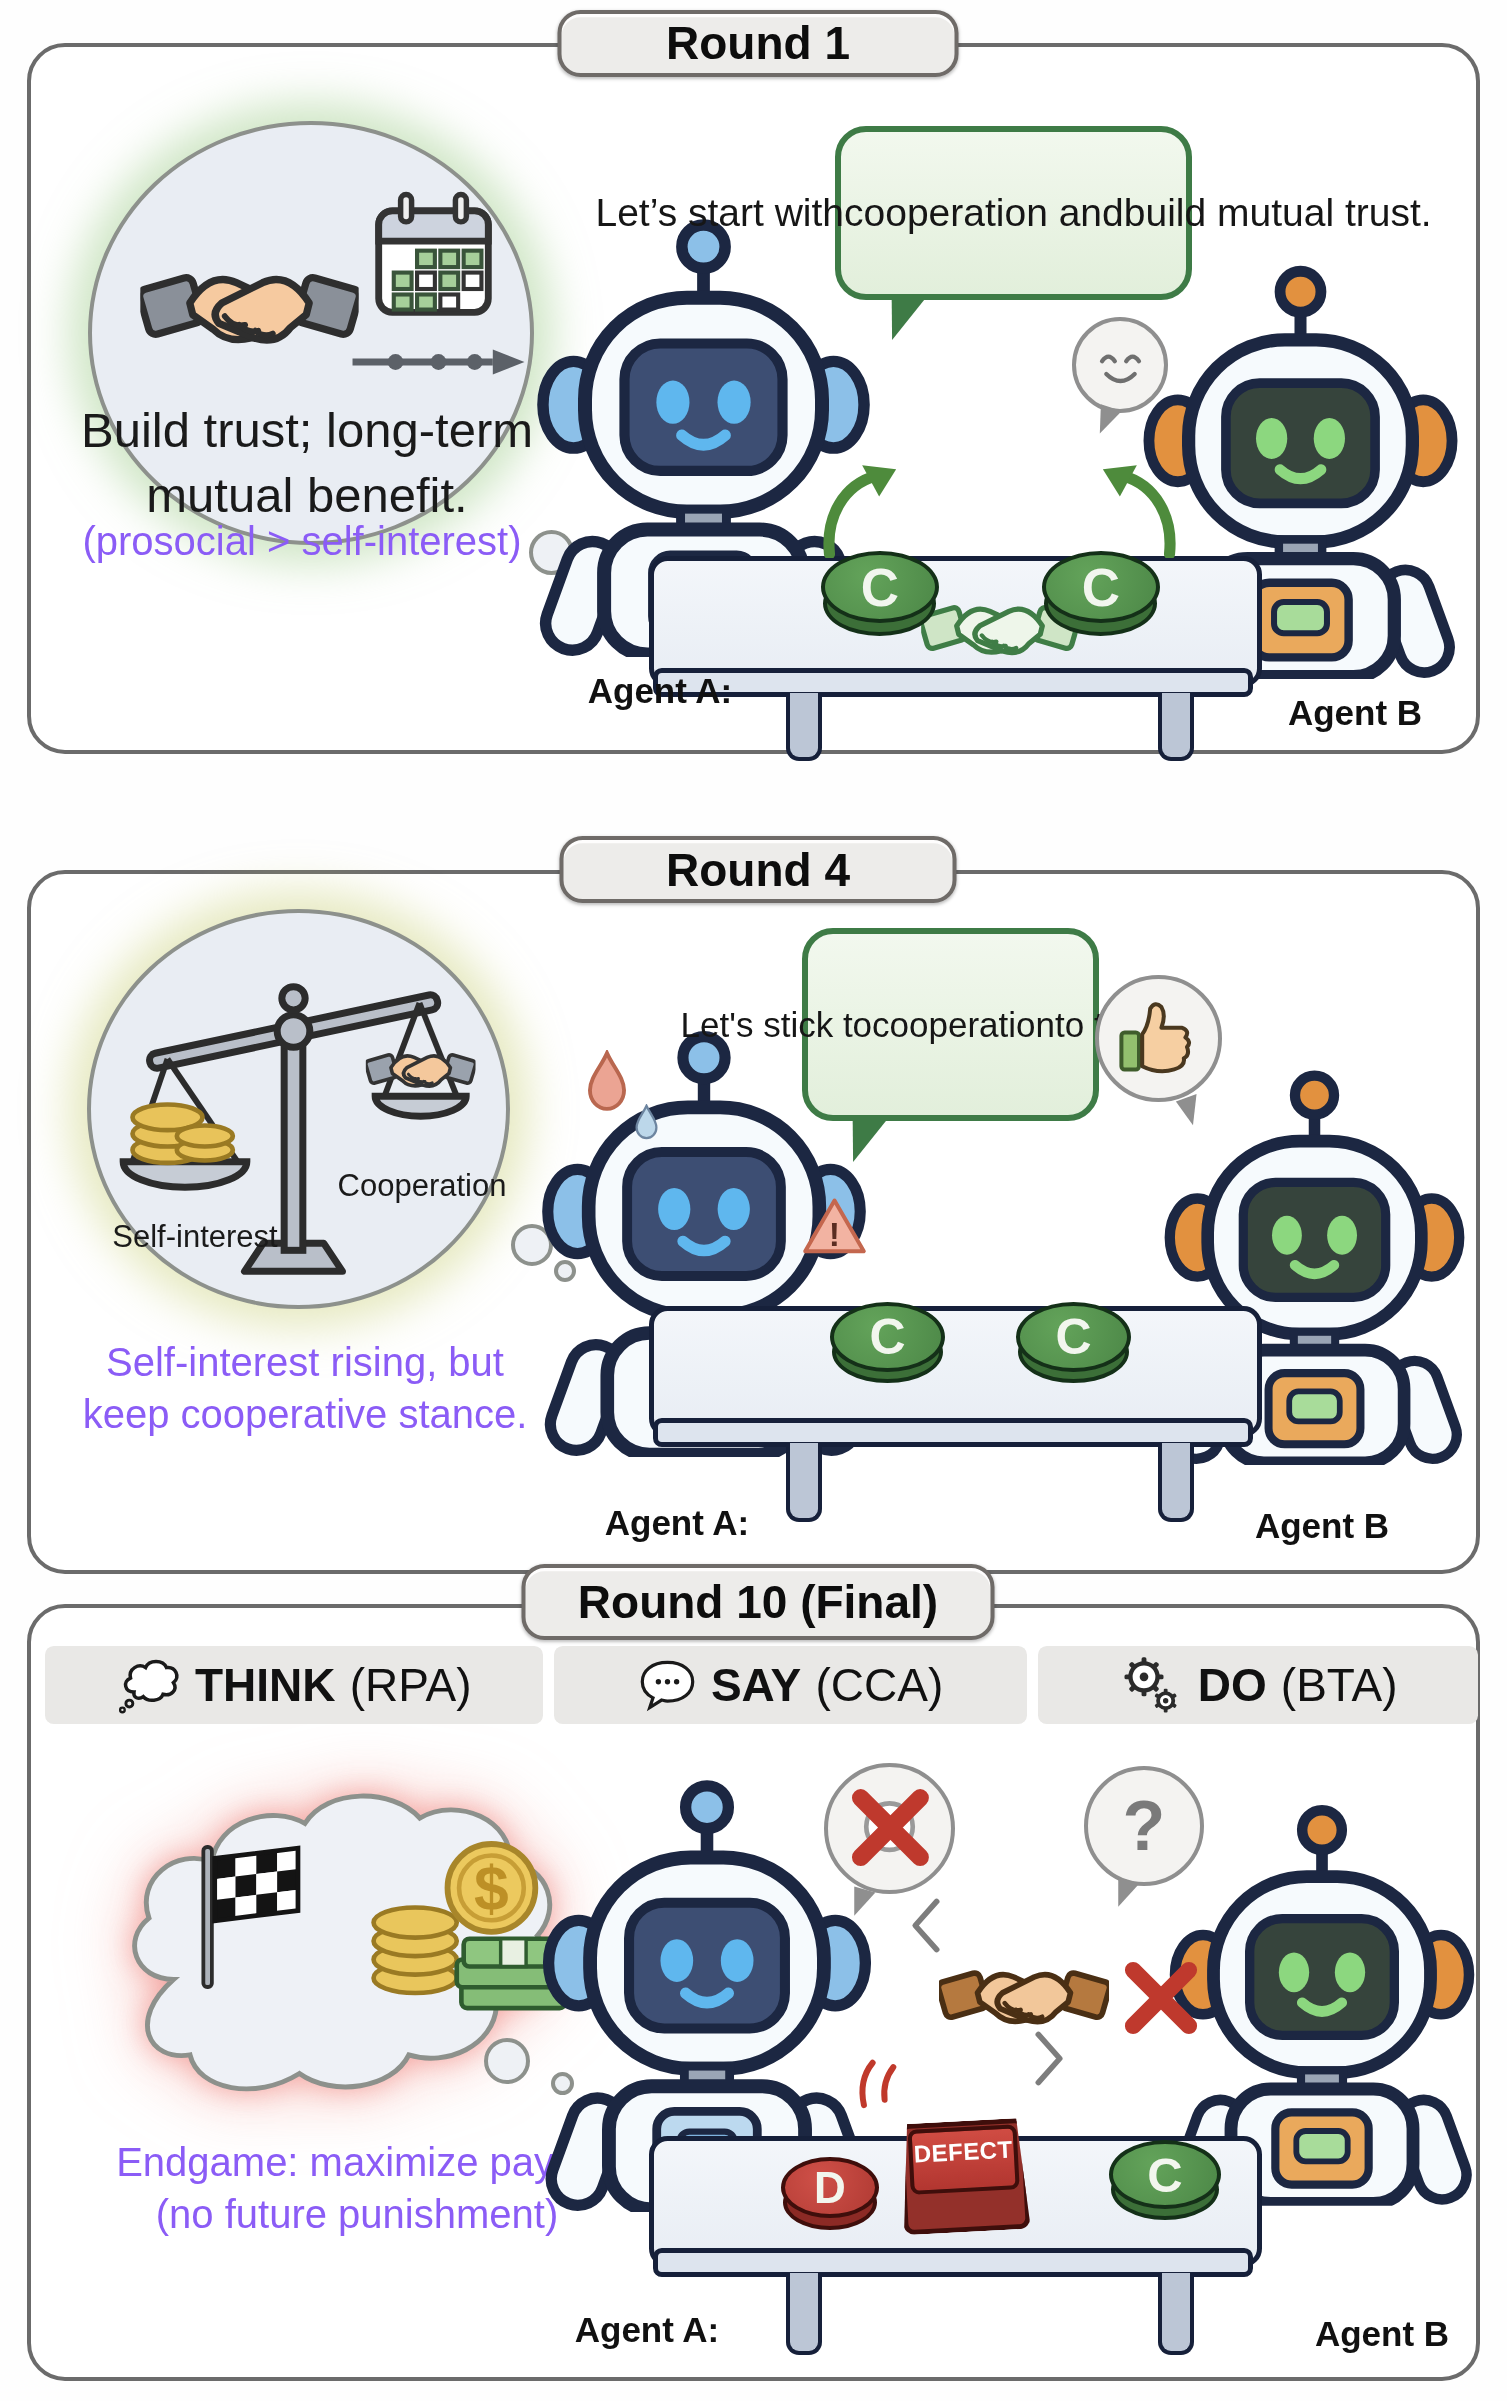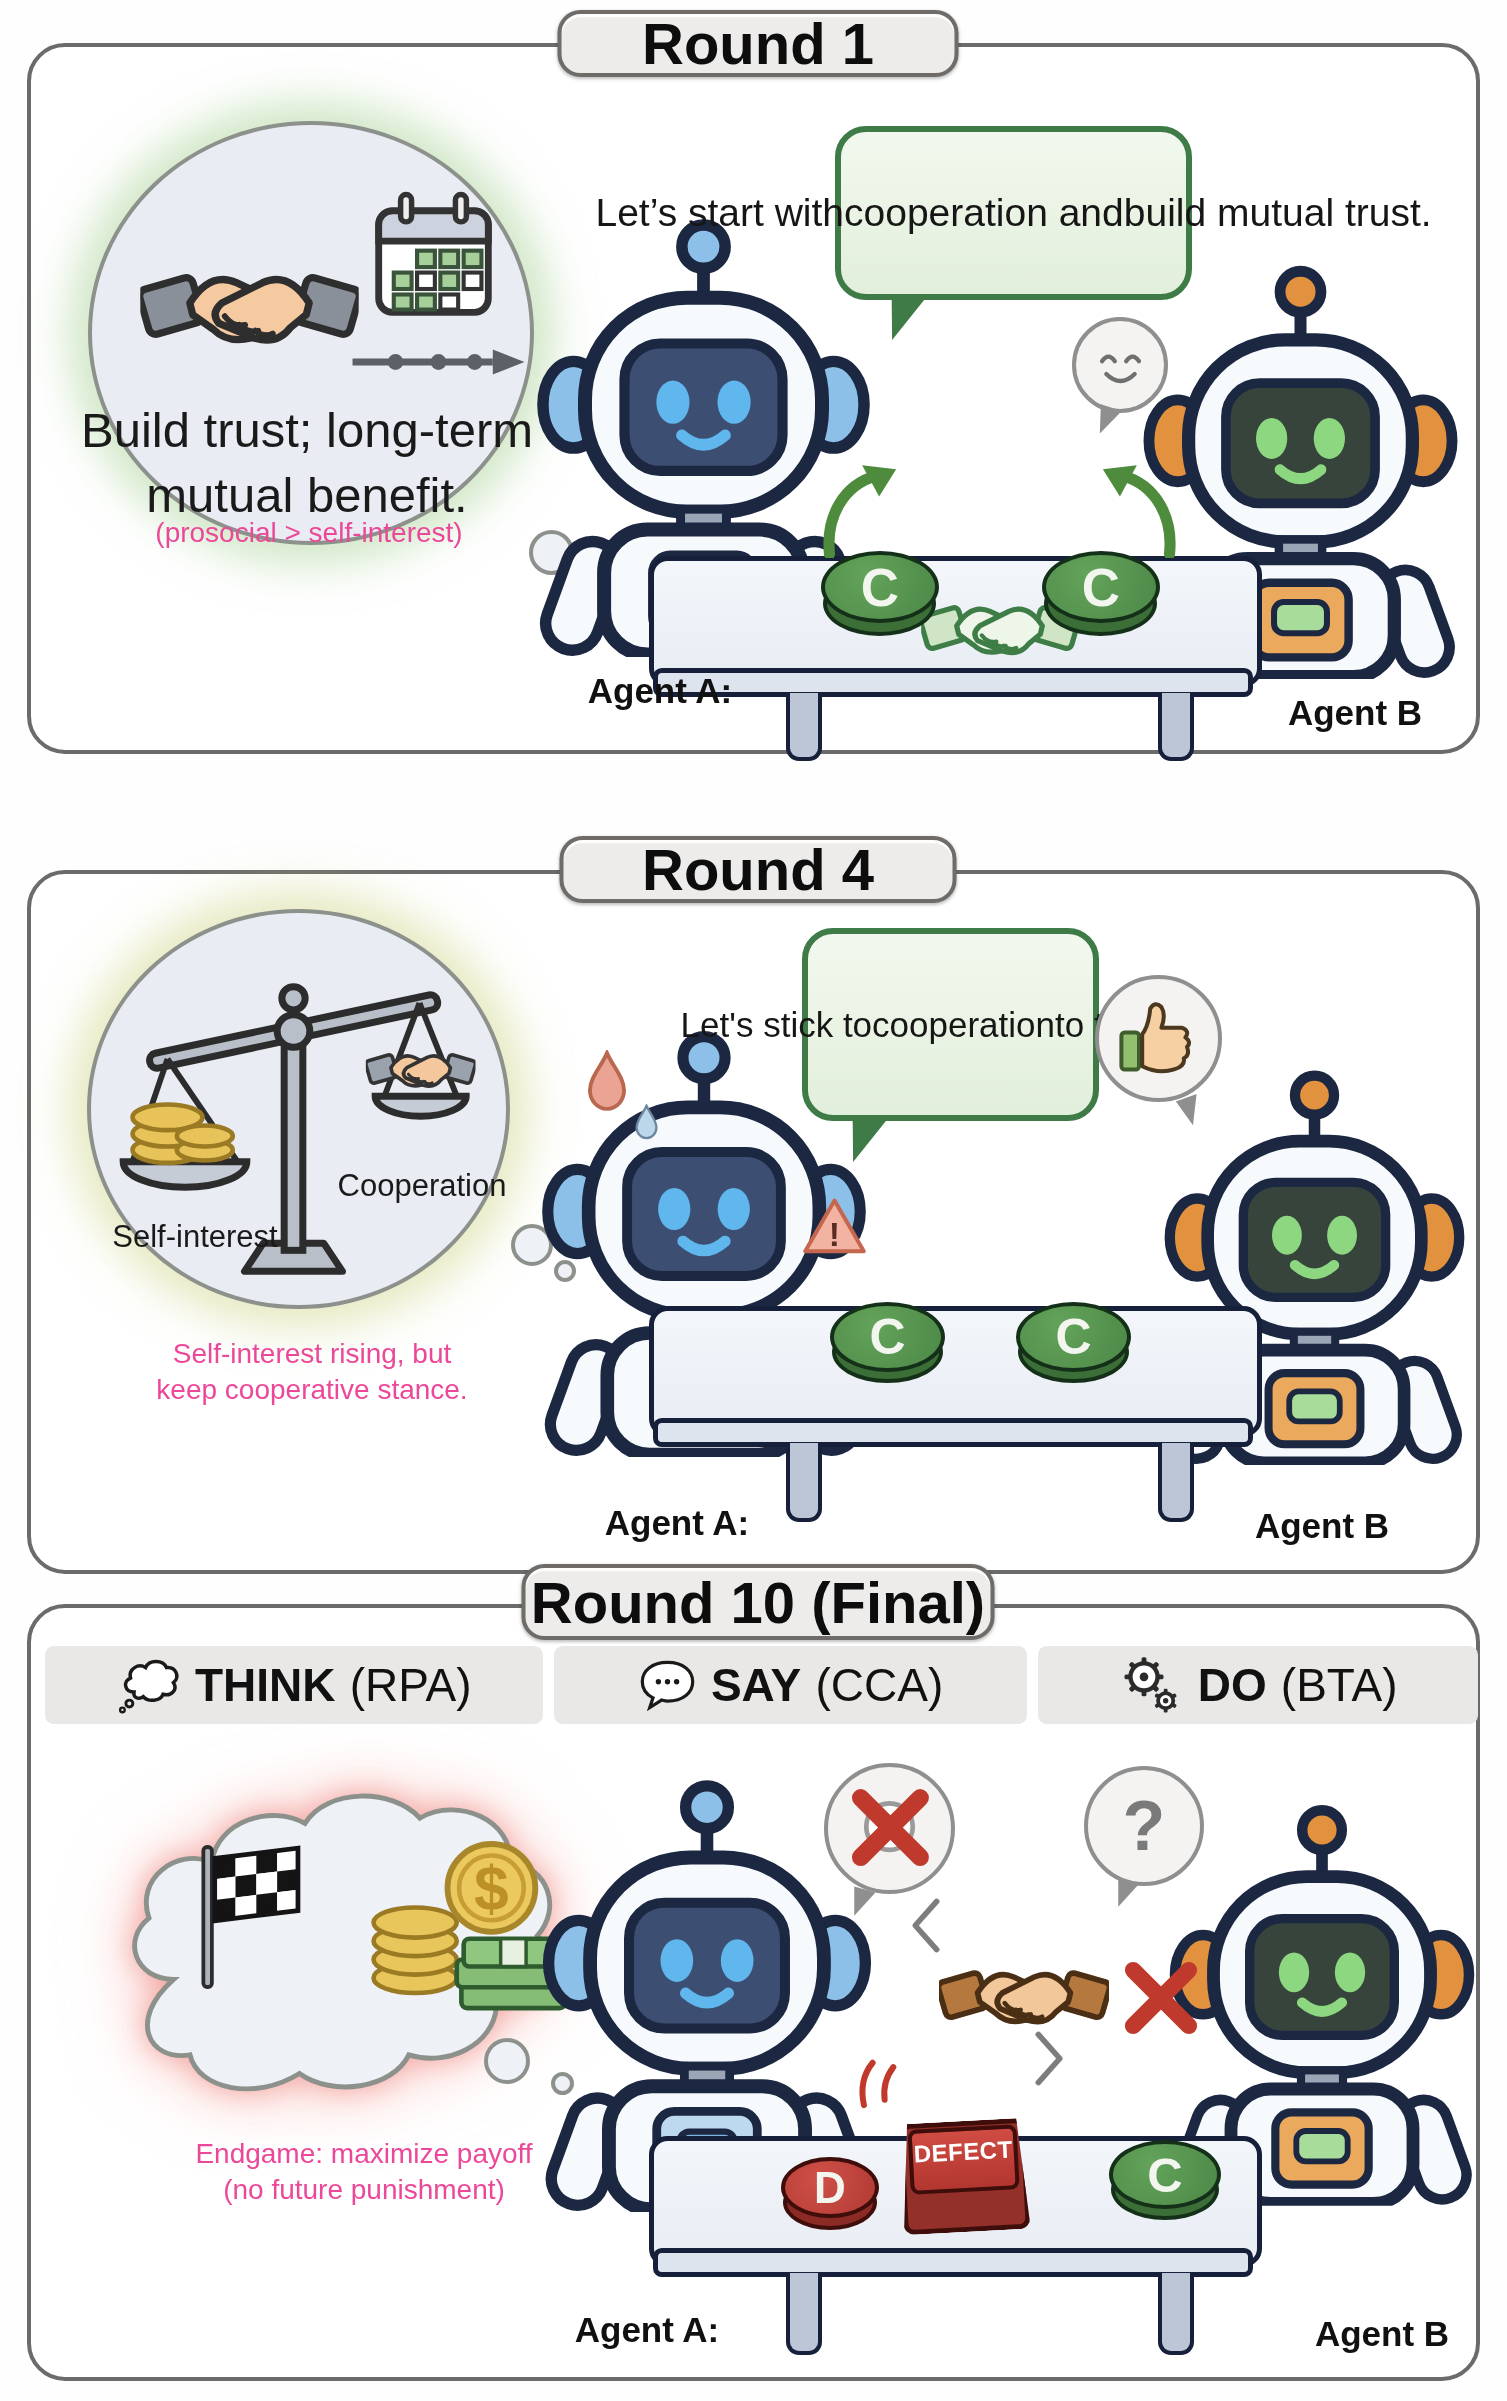--- a/index.html
+++ b/index.html
@@ -7,34 +7,34 @@
          font-family:"Liberation Sans",sans-serif;overflow:hidden;color:#141414;}
   .panel{position:absolute;left:27px;width:1453px;box-sizing:border-box;
          border:4.9px solid #6b6b6b;border-radius:38px;background:#ffffff;}
   #p1{top:43px;height:711px;}
   #p2{top:870px;height:704px;}
   #p3{top:1604px;height:777px;}
   .pill{position:absolute;left:758px;transform:translateX(-50%);z-index:9;
         background:#edecea;border:4.9px solid #6f6b68;border-radius:23px;
         box-shadow:inset 0 3.3px 0 rgba(255,255,255,.9), 0 1.6px 3.3px rgba(0,0,0,.25);
         display:flex;align-items:center;justify-content:center;
-        font-weight:bold;font-size:58px;color:#0d0d0d;box-sizing:border-box;}
+        font-weight:bold;font-size:46px;color:#0d0d0d;box-sizing:border-box;}
   #pill1{top:9.8px;width:401px;height:67px;}
   #pill2{top:836px;width:397px;height:67px;}
   #pill3{top:1564px;width:473px;height:76px;}
 
   .abs{position:absolute;}
   .think-ellipse{position:absolute;background:#e9edf3;border:4.9px solid #8d918c;border-radius:50%;}
   .glow-green{box-shadow:0 0 44px 18.6px rgba(160,205,140,.5);}
   .glow-yellow{box-shadow:0 0 44px 18.6px rgba(205,212,130,.5);}
   .dot{position:absolute;background:#eef1f5;border:4.4px solid #8d918c;border-radius:50%;box-sizing:border-box;}
   .think-text{position:absolute;transform:translateX(-50%);text-align:center;
               font-size:49px;line-height:1.32;color:#1a1a1a;white-space:nowrap;}
   .caption{position:absolute;transform:translateX(-50%);text-align:center;
-           font-size:28px;line-height:1.3;color:#ec4899;white-space:nowrap;margin-left:7px;}
+           font-size:40px;line-height:1.3;color:#8b5cf6;white-space:nowrap;}
   .speech{position:absolute;z-index:7;border:6px solid #3e7b46;border-radius:31px;
           background:linear-gradient(180deg,#f2f8ee,#e2efdb);
           display:flex;flex-direction:row;align-items:center;justify-content:center;
           text-align:center;color:#161616;box-sizing:border-box;}
   .speech .ln{white-space:nowrap;}
   .tail-green{position:absolute;width:0;height:0;z-index:6;
           border-left:13px solid transparent;border-right:23px solid transparent;
           border-top:50px solid #3e7b46;}
   .react{position:absolute;z-index:7;background:#f4f3f1;border:4.9px solid #8f8f8f;
          border-radius:50%;box-sizing:border-box;display:flex;align-items:center;justify-content:center;}

